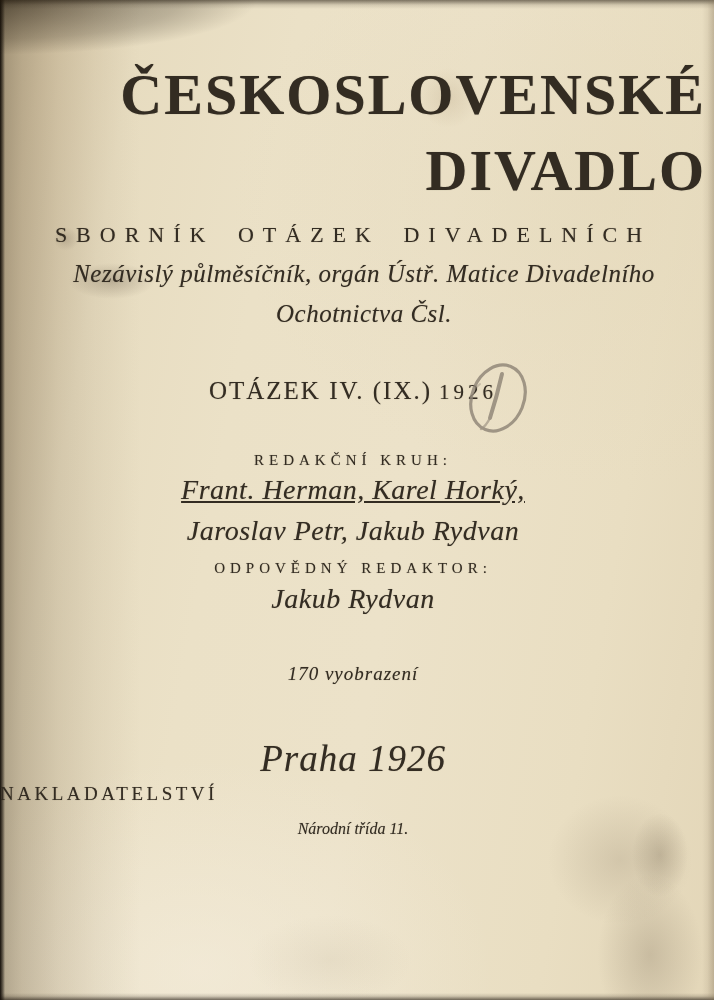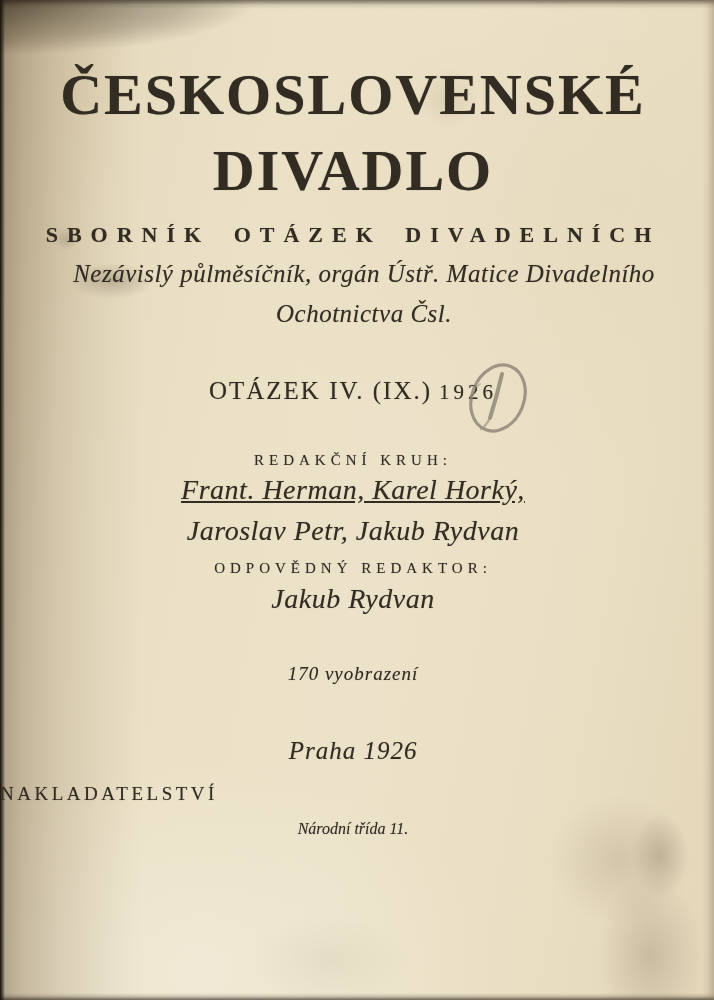--- a/index.html
+++ b/index.html
@@ -66,38 +66,38 @@
     background: radial-gradient(closest-side, rgba(72,59,44,.26), transparent 72%); }
   .smudge-sbornik { left: 48px; top: 222px; width: 36px; height: 34px;
     background: radial-gradient(closest-side, rgba(72,59,44,.18), transparent 70%); }
 
   
   .line {
     position: absolute; left: 0; right: 8px;
     text-align: center; white-space: nowrap;
     text-shadow: 0 0 1px rgba(45,37,26,.35);
   }
-  .main-title { font-size: 58px; font-weight: bold; letter-spacing: 2px; line-height: 1; }
+  .main-title { font-size: 58px; font-weight: bold; letter-spacing: 2px; line-height: 1; text-align: right; }
   .t1 { top: 66px; }
   .t2 { top: 142px; }
-  .series { top: 222px; font-size: 22px; letter-spacing: 9px; word-spacing: 9px; font-weight: bold; }
+  .series { top: 222px; font-size: 22px; letter-spacing: 9px; word-spacing: 9px; font-weight: normal; }
   .desc { font-style: italic; font-size: 25px; letter-spacing: .5px; padding-left: 22px; }
   .d1 { top: 260px; }
   .d2 { top: 300px; }
   .volume { top: 377px; font-size: 25px; letter-spacing: 2px; }
   .volume .year { font-size: 21px; letter-spacing: 4px; margin-left: 7px; }
   .heading-small { font-size: 15px; letter-spacing: 5px; }
   .h-kruh { top: 452px; }
   .names { font-style: italic; font-size: 28px; letter-spacing: .5px; }
   .n1 { top: 474px; text-decoration: underline; }
   .n2 { top: 515px; }
   .h-odp { top: 560px; }
   .n3 { top: 583px; }
   .note248 { top: 663px; font-style: italic; font-size: 19px; letter-spacing: 1px; }
-  .praha { top: 737px; font-style: italic; font-size: 25px; letter-spacing: 1px; }
+  .praha { top: 737px; font-style: italic; font-size: 37px; letter-spacing: 1px; }
   .imprint-publisher {
     top: 783px; display: flex; align-items: baseline; gap: 10px;
   }
   .pub-small { font-size: 19px; letter-spacing: 3.5px; }
   .pub-big { font-size: 29px; letter-spacing: 2px; }
   .address { top: 820px; font-style: italic; font-size: 16px; }
 
   
   .pencil-mark { position: absolute; left: 450px; top: 352px; width: 96px; height: 96px; }
 </style>

